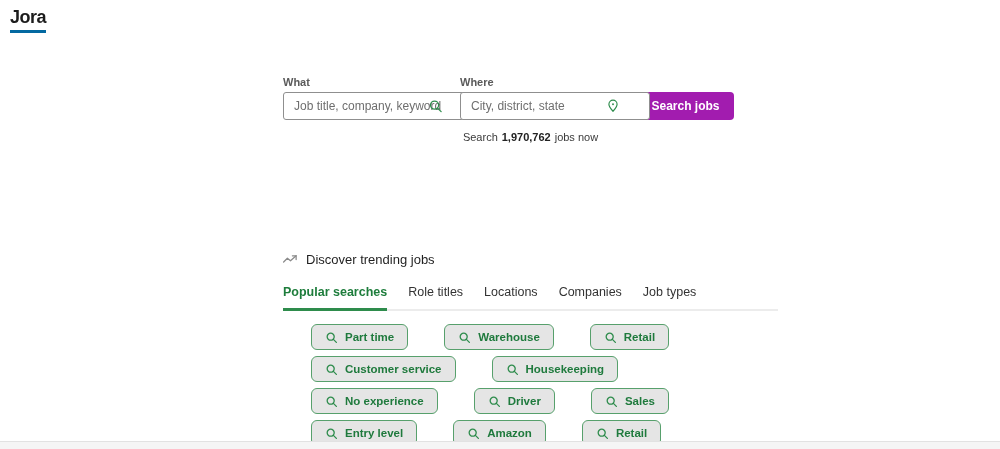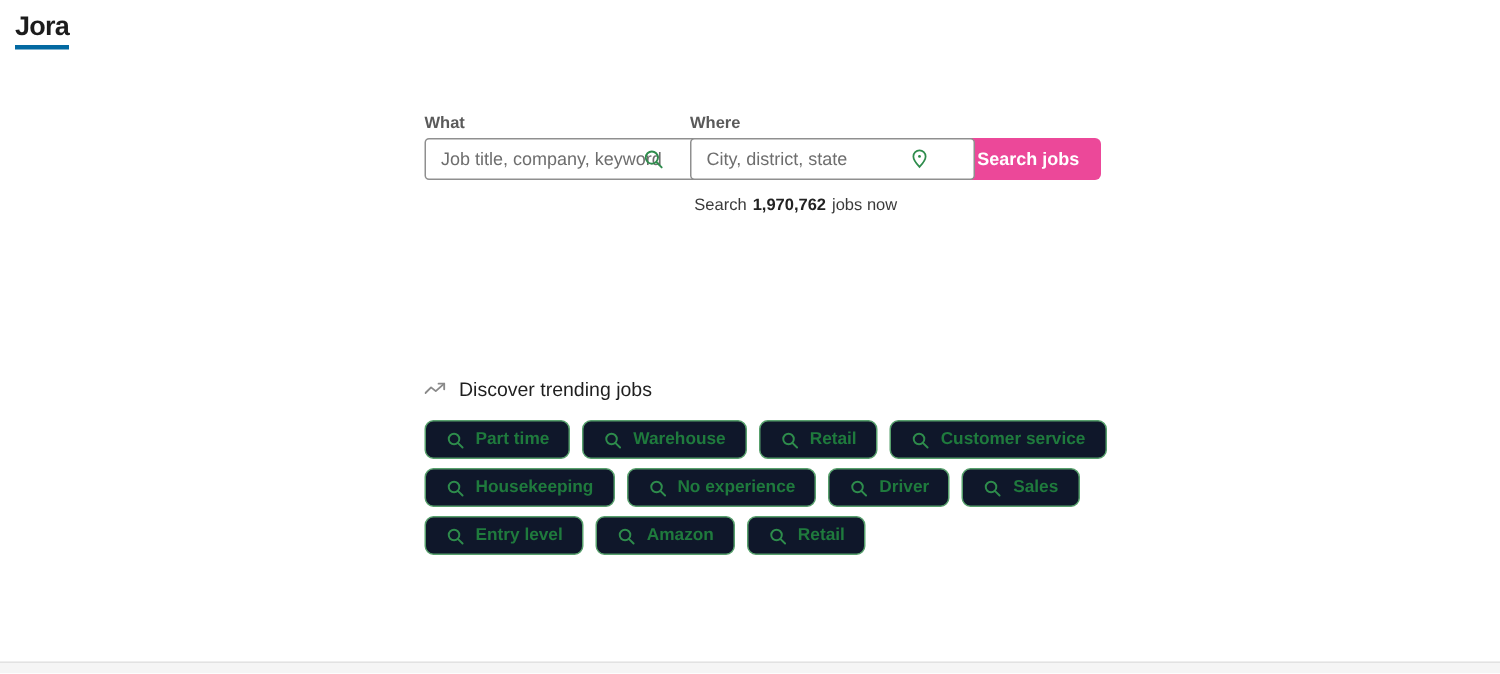--- a/index.html
+++ b/index.html
@@ -16,40 +16,40 @@
   .search-row { display: flex; gap: 9px; align-items: flex-end; }
   .field { display: flex; flex-direction: column; }
   .field-label { font-size: 11px; color: #5a5a5a; margin-bottom: 4px; font-weight: bold; }
   .input-wrap { position: relative; width: 168px; height: 28px; }
   .input-wrap input { width: 190px; height: 28px; border: 1px solid #8f8f8f; border-radius: 3px;
                       padding: 0 30px 0 10px; font-size: 12px; color: #333; outline: none;
                       font-family: "Liberation Sans", sans-serif; }
   .input-wrap input::placeholder { color: #6e6e6e; opacity: 1; }
   .field-icon { position: absolute; right: 8px; top: 50%; transform: translateY(-50%);
                 width: 15px; height: 15px; display: flex; align-items: center; justify-content: center; }
-  .search-btn { width: 97px; height: 28px; background: #ec4899; color: #fff; border: none;
+  .search-btn { width: 97px; height: 28px; background: #a21caf; color: #fff; border: none;
                 border-radius: 4px; font-size: 12px; font-weight: bold; cursor: pointer;
                 font-family: "Liberation Sans", sans-serif; }
   .jobs-line { margin-top: 11px; text-align: center; font-size: 11px; color: #3a3a3a; }
   .jobs-line b { margin: 0 4px; color: #222; }
 
   
   .trending-section { position: absolute; left: 283px; top: 252px; width: 495px; }
   .trending-heading { display: flex; align-items: center; gap: 8px; font-size: 13px;
                       font-weight: normal; color: #1f1f1f; }
   .tabs { display: flex; gap: 21px; margin-top: 18px; border-bottom: 2px solid #ececec; }
   .tab { font-size: 12.5px; color: #333; padding-bottom: 9px; border-bottom: 3px solid transparent;
          margin-bottom: -2px; cursor: pointer; white-space: nowrap; }
   .tab.active { color: #1e7d3c; font-weight: bold; border-bottom-color: #2e8c4c; }
 
   .pills { display: flex; flex-wrap: wrap; gap: 6px 8px; margin-top: 13px; width: 495px; }
   .pill { display: inline-flex; align-items: center; gap: 7px; height: 26px; padding: 0 13px;
-          border: 1px solid #57a06c; border-radius: 6px; background: #0f172a; cursor: pointer;
+          border: 1px solid #57a06c; border-radius: 6px; background: #e5e5e5; cursor: pointer;
           font-size: 11.5px; font-weight: bold; color: #1f7a3d; white-space: nowrap;
-          font-family: "Liberation Sans", sans-serif; }
+          font-family: "Liberation Sans", sans-serif; margin-left: 28px; }
 
   
   .footer-bar { position: absolute; left: 0; bottom: 0; width: 1000px; height: 8px;
                 background: #f5f5f5; border-top: 1px solid #e2e2e2; }
 
   svg { display: block; }
 </style>
 </head>
 <body>
 
@@ -94,20 +94,32 @@
   <h2 class="trending-heading">
     <span>
       <svg width="15" height="11" viewBox="0 0 24 16" fill="none" stroke="#8a8a8a" stroke-width="2" stroke-linecap="round" stroke-linejoin="round">
         <polyline points="1,12 7,6 12,10 21,2"></polyline>
           <polyline points="15,2 21,2 21,8"></polyline>
       </svg>
     </span>
     <span>Discover trending jobs</span>
   </h2>
 
+  <nav class="tabs">
+
+      <div class="tab active">Popular searches</div>
+
+      <div class="tab">Role titles</div>
+
+      <div class="tab">Locations</div>
+
+      <div class="tab">Companies</div>
+
+      <div class="tab">Job types</div>
+    </nav>
 
   <div class="pills">
 
       <button class="pill">
         <svg width="13" height="13" viewBox="0 0 24 24" fill="none" stroke="#2e8c4c" stroke-width="2.4" stroke-linecap="round">
           <circle cx="10.5" cy="10.5" r="6.5"></circle>
           <line x1="15.5" y1="15.5" x2="21" y2="21"></line>
         </svg>
         <span>Part time</span>
       </button>

